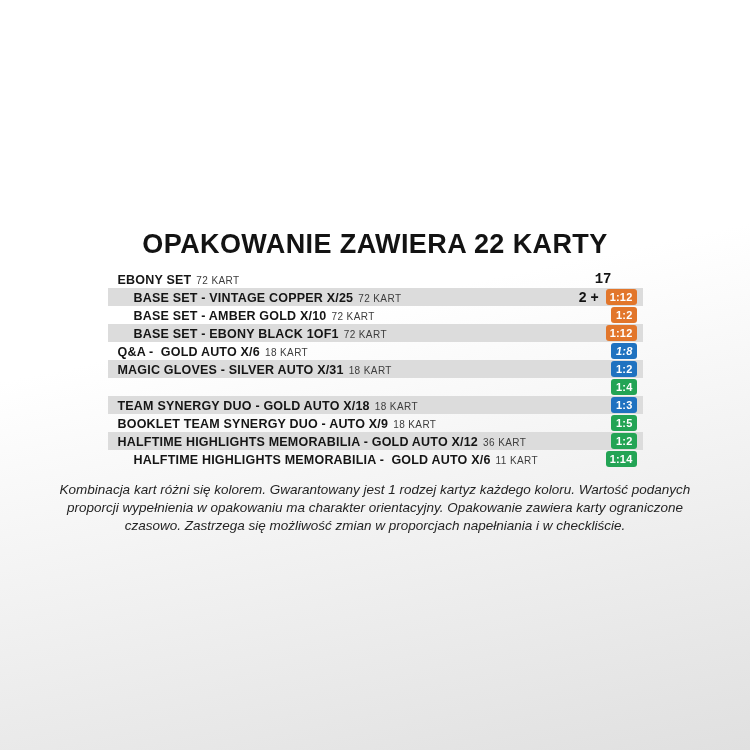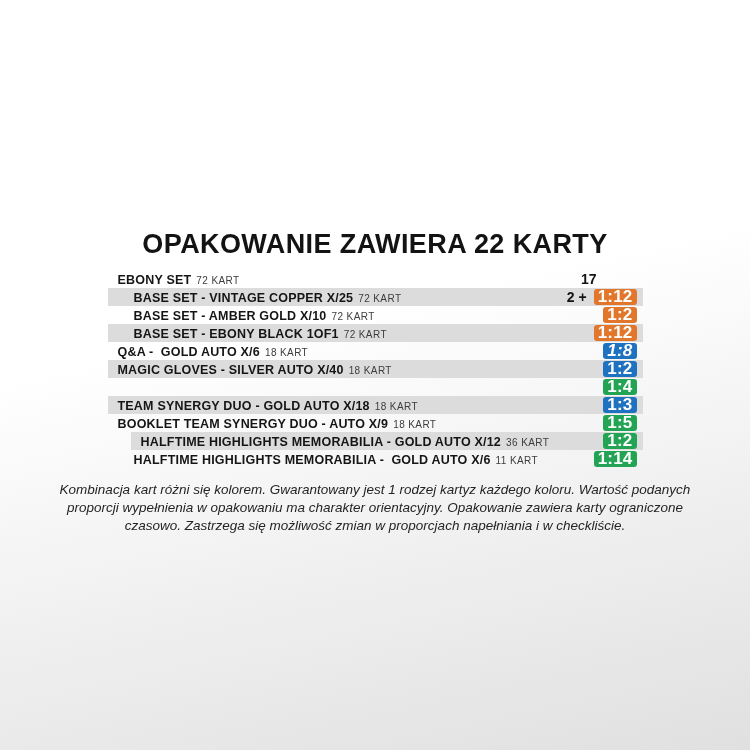--- a/index.html
+++ b/index.html
@@ -53,25 +53,25 @@
     display: flex;
     align-items: center;
     gap: 7px;
   }
   .qty {
     font-size: 14px;
     font-weight: 700;
     color: #131313;
     white-space: pre;
   }
-  .qty.solo { margin-right: 40px; }
+  .qty.solo { margin-right: 25px; font-family: Liberation Mono, monospace; }
   .badge {
     display: inline-block;
     color: #ffffff;
-    font-size: 17px;
+    font-size: 11px;
     font-weight: 700;
     line-height: 14px;
     padding: 1px 4px;
     border-radius: 3px;
     min-width: 18px;
     text-align: right;
     letter-spacing: 0.2px;
   }
   .footnote {
     width: 650px;
@@ -120,21 +120,21 @@
     </span>
   </div>
         <div class="row">
     <span><span class="lbl">Q&amp;A -  GOLD AUTO X/6</span><span class="count">18 KART</span></span>
     <span class="right">
 
       <span class="badge" style="background: rgb(31, 114, 192); font-style: italic;">1:8</span>
     </span>
   </div>
         <div class="row shaded" style="background: rgb(220, 220, 220);">
-    <span><span class="lbl">MAGIC GLOVES - SILVER AUTO X/40</span><span class="count">18 KART</span></span>
+    <span><span class="lbl">MAGIC GLOVES - SILVER AUTO X/31</span><span class="count">18 KART</span></span>
     <span class="right">
 
       <span class="badge" style="background: rgb(31, 114, 192);">1:2</span>
     </span>
   </div>
         <div class="row indent">
     <span class="right">
 
       <span class="badge" style="background: rgb(35, 164, 85);">1:4</span>
     </span>
@@ -146,21 +146,21 @@
       <span class="badge" style="background: rgb(31, 114, 192);">1:3</span>
     </span>
   </div>
         <div class="row">
     <span><span class="lbl">BOOKLET TEAM SYNERGY DUO - AUTO X/9</span><span class="count">18 KART</span></span>
     <span class="right">
 
       <span class="badge" style="background: rgb(35, 164, 85);">1:5</span>
     </span>
   </div>
-        <div class="row shaded" style="background: rgb(220, 220, 220); margin-left: 23px;">
+        <div class="row shaded" style="background: rgb(220, 220, 220);">
     <span><span class="lbl">HALFTIME HIGHLIGHTS MEMORABILIA - GOLD AUTO X/12</span><span class="count">36 KART</span></span>
     <span class="right">
 
       <span class="badge" style="background: rgb(35, 164, 85);">1:2</span>
     </span>
   </div>
         <div class="row indent">
     <span><span class="lbl">HALFTIME HIGHLIGHTS MEMORABILIA -  GOLD AUTO X/6</span><span class="count">11 KART</span></span>
     <span class="right">
 

